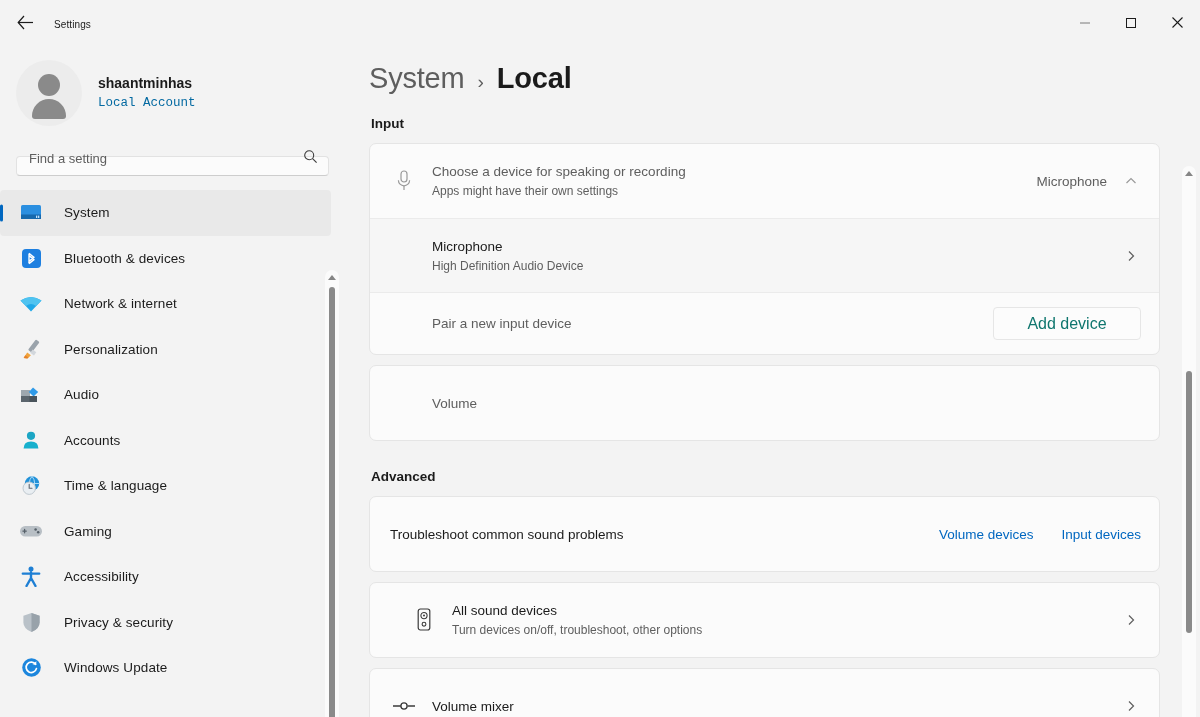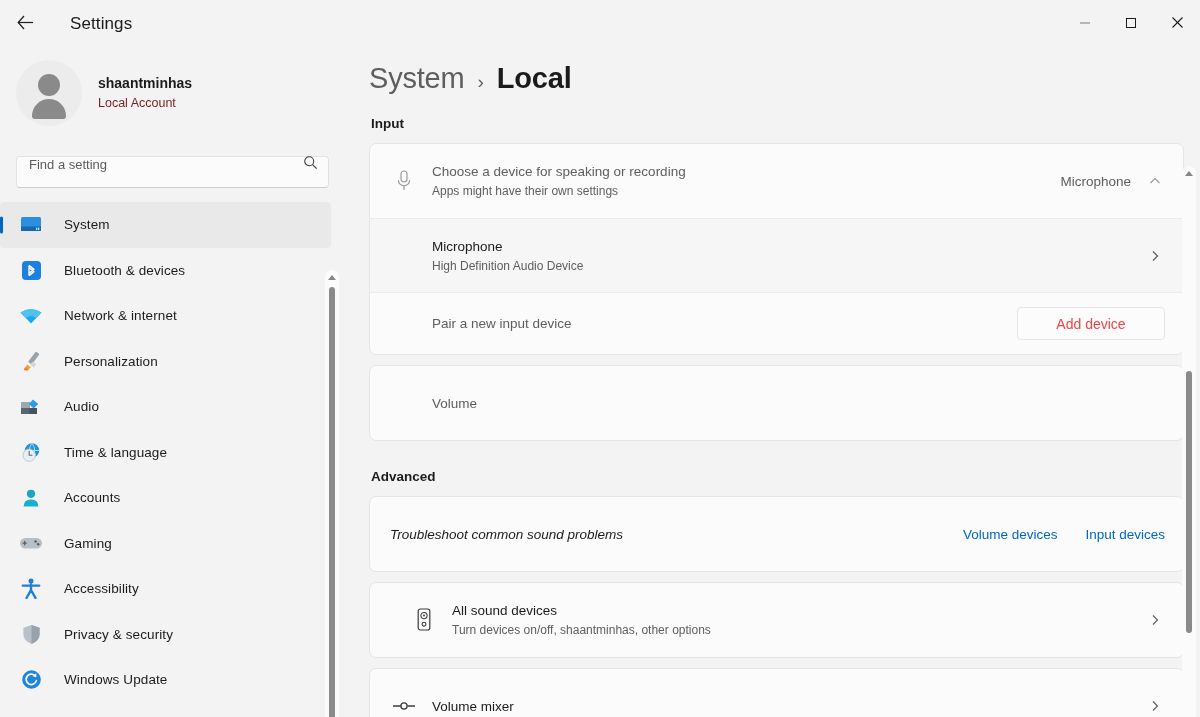--- a/index.html
+++ b/index.html
@@ -23,23 +23,23 @@
     position: relative;
   }
   #back-btn {
     width: 34px; height: 34px;
     margin-left: 8px;
     display: flex; align-items: center; justify-content: center;
     border-radius: 4px;
     cursor: pointer;
   }
   #app-title {
-    font-size: 17px;
-    color: #1b1b1b;
-    margin-left: 28px;
+    font-size: 10px;
+    color: #1b1b1b;
+    margin-left: 12px;
     letter-spacing: .1px;
   }
   #win-controls {
     position: absolute;
     right: 0; top: 0;
     display: flex;
     height: 48px;
   }
   .win-btn {
     width: 46px; height: 48px;
@@ -90,28 +90,29 @@
   }
   #account-text { margin-left: 16px; }
   #account-name {
     font-size: 14px;
     font-weight: bold;
     color: #1b1b1b;
     line-height: 19px;
   }
   #account-type {
     font-size: 12.5px;
-    color: #7f1d1d;
+    color: #0369a1;
     line-height: 18px;
     margin-top: 1px;
+    font-family: Liberation Mono, monospace;
   }
 
   #searchbox {
     margin: 26px 16px 8px 16px;
-    height: 32px;
+    height: 20px;
     background: #fbfbfb;
     border: 1px solid #e2e2e2;
     border-bottom: 1px solid #cdcdcd;
     border-radius: 4px;
     display: flex;
     align-items: center;
     padding: 0 10px 16px 12px;
   }
   #search-input {
     flex: 1;
@@ -234,21 +235,21 @@
     font-size: 13.5px;
     font-weight: bold;
     color: #1b1b1b;
     margin: 0 0 12px 2px;
   }
 
   .card {
     background: #fbfbfb;
     border: 1px solid #e5e5e5;
     border-radius: 7px;
-    margin-right: 16px;
+    margin-right: 40px;
     overflow: hidden;
   }
   .card.grouped { padding: 0; }
 
   .row {
     display: flex;
     align-items: center;
     padding: 0 18px 0 16px;
     min-height: 62px;
     position: relative;
@@ -288,22 +289,22 @@
   }
   .clickable { cursor: pointer; }
 
   .btn-secondary {
     min-width: 148px;
     height: 33px;
     border: 1px solid #e6e6e6;
     border-radius: 4px;
     background: #fcfcfc;
     font-family: "Liberation Sans", sans-serif;
-    font-size: 14px;
-    color: #ef4444;
+    font-size: 16px;
+    color: #0f766e;
     cursor: pointer;
   }
 
   
   .slider-wrap {
     display: flex;
     align-items: center;
     margin-left: auto;
   }
   .slider-value {
@@ -505,38 +506,38 @@
             <rect x="1" y="11" width="9" height="6" fill="#5b656d"></rect>
             <path d="M13 2.5 L18.2 7 L13.6 11.5 L8.8 7 Z" fill="#2f9ae8"></path>
             <rect x="9.5" y="11" width="7.5" height="6" fill="#49535b"></rect>
           </svg>
         </span>
         <span class="nav-label">Audio</span>
       </div>
 
       <div class="nav-item">
         <span class="nav-icon">
+          <svg width="20" height="20" viewBox="0 0 20 20">
+            <circle cx="10" cy="5.8" r="4.1" fill="#1ba5c4"></circle>
+            <path d="M2.6 18.5 Q2.6 11.4 10 11.4 Q17.4 11.4 17.4 18.5 Z" fill="#17b0cd"></path>
+          </svg>
+        </span>
+        <span class="nav-label">Accounts</span>
+      </div>
+
+      <div class="nav-item">
+        <span class="nav-icon">
           <svg width="21" height="21" viewBox="0 0 21 21">
             <circle cx="11" cy="8.5" r="7.2" fill="#2191d8"></circle>
             <path d="M4 8.5 h14 M11 1.3 a11 11 0 0 0 0 14.4 a11 11 0 0 0 0 -14.4" fill="none" stroke="#bde3fa" stroke-width=".9"></path>
             <circle cx="8.2" cy="13.2" r="6.2" fill="#e9eef2" stroke="#b9c3cb" stroke-width=".9"></circle>
             <path d="M8.2 9.4 V13.2 H11" fill="none" stroke="#5d6771" stroke-width="1.1" stroke-linecap="round"></path>
           </svg>
         </span>
         <span class="nav-label">Time &amp; language</span>
-      </div>
-
-      <div class="nav-item">
-        <span class="nav-icon">
-          <svg width="20" height="20" viewBox="0 0 20 20">
-            <circle cx="10" cy="5.8" r="4.1" fill="#1ba5c4"></circle>
-            <path d="M2.6 18.5 Q2.6 11.4 10 11.4 Q17.4 11.4 17.4 18.5 Z" fill="#17b0cd"></path>
-          </svg>
-        </span>
-        <span class="nav-label">Accounts</span>
       </div>
 
       <div class="nav-item">
         <span class="nav-icon">
           <svg width="24" height="16" viewBox="0 0 24 16">
             <rect x="1" y="3" width="22" height="10.5" rx="5.2" fill="#b8bfc5"></rect>
             <path d="M5.6 6.4 v3.4 M3.9 8.1 h3.4" stroke="#566069" stroke-width="1.3" stroke-linecap="round"></path>
             <circle cx="16.6" cy="6.6" r="1.25" fill="#566069"></circle>
             <circle cx="19.2" cy="9.3" r="1.25" fill="#566069"></circle>
           </svg>
@@ -648,41 +649,41 @@
           <div class="row-text">
             <div class="row-title muted">Volume</div>
           </div>
         </div>
       </div>
 
       <div class="section-title" style="margin-top:28px;">Advanced</div>
 
       <div class="card">
         <div class="row tall">
-          <div class="row-text" style="padding-left:4px;font-style:italic;">
+          <div class="row-text" style="padding-left:4px;">
             <div class="row-title">Troubleshoot common sound problems</div>
           </div>
           <span class="link">Volume devices</span>
           <span class="link">Input devices</span>
         </div>
       </div>
 
       <div class="card" style="margin-top:10px;padding-left:20px;">
         <div class="row tall clickable">
           <span class="row-icon">
             <svg width="16" height="26" viewBox="0 0 16 26">
               <rect x="2.2" y="2" width="11.6" height="21" rx="2.2" fill="none" stroke="#3a3a3a" stroke-width="1.2"></rect>
               <circle cx="8" cy="8.6" r="3.1" fill="none" stroke="#3a3a3a" stroke-width="1.1"></circle>
               <circle cx="8" cy="8.6" r="1" fill="#3a3a3a"></circle>
               <circle cx="8" cy="17.2" r="1.9" fill="none" stroke="#3a3a3a" stroke-width="1.1"></circle>
             </svg>
           </span>
           <div class="row-text">
             <div class="row-title">All sound devices</div>
-            <div class="row-sub">Turn devices on/off, shaantminhas, other options</div>
+            <div class="row-sub">Turn devices on/off, troubleshoot, other options</div>
           </div>
           <span class="chev">
             <svg width="14" height="14" viewBox="0 0 14 14">
               <path d="M5 2.5 L9.5 7 L5 11.5" fill="none" stroke="#5e5e5e" stroke-width="1.2"></path>
             </svg>
           </span>
         </div>
       </div>
 
       <div class="card" style="margin-top:10px;">

